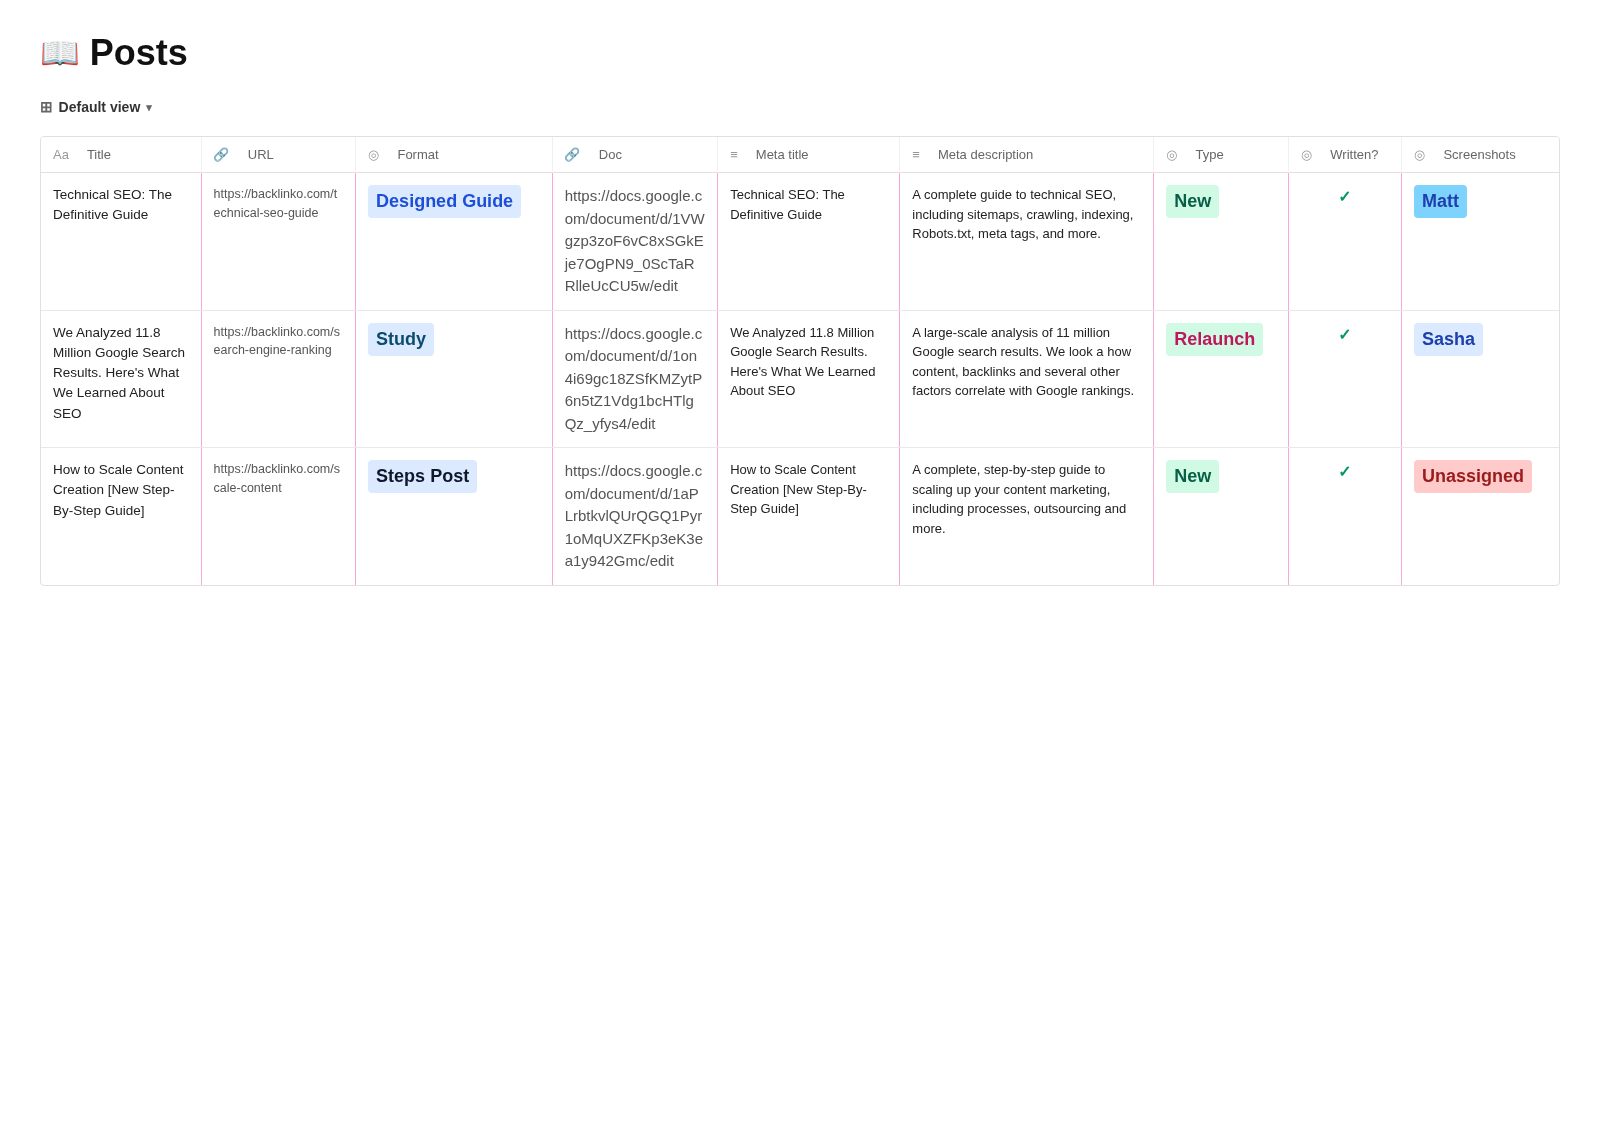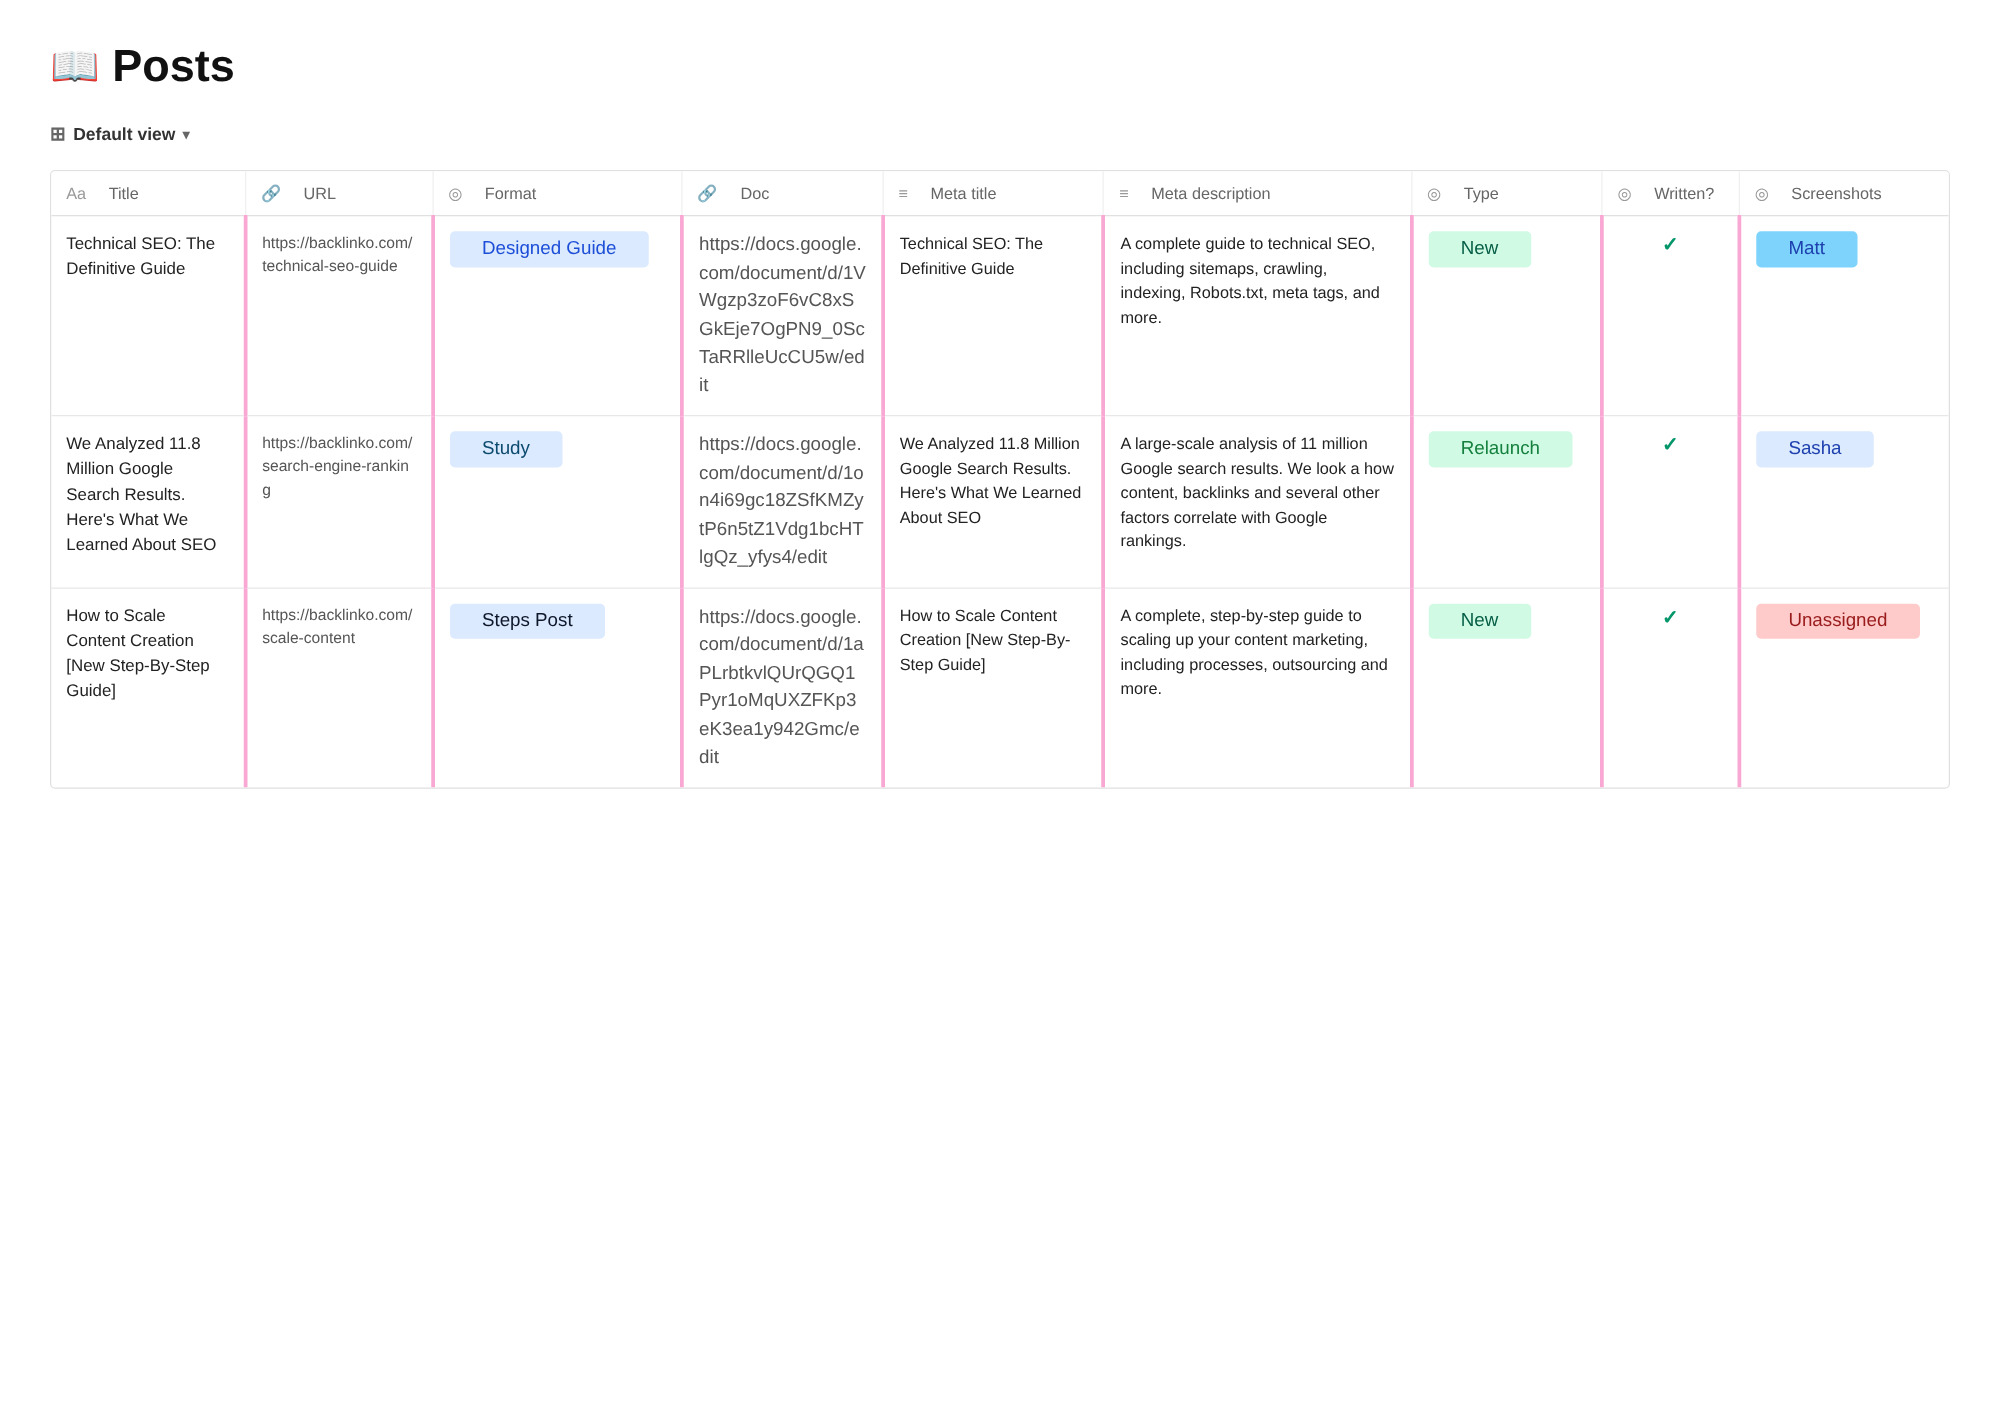--- a/index.html
+++ b/index.html
@@ -81,21 +81,21 @@
       gap: 18px;
     }
     th .col-icon {
       font-size: 13px;
       color: #999;
     }
 
     td {
       padding: 12px 12px;
       vertical-align: top;
-      border-right: 3px solid #f9a8d4;
+      border-right: 1px solid #f9a8d4;
       border-bottom: 1px solid #e8e8e8;
       font-size: 13.5px;
       color: #222;
       line-height: 1.5;
     }
     td:last-child { border-right: none; }
 
     tr:last-child td { border-bottom: none; }
 
     .title-cell {
@@ -112,31 +112,31 @@
       max-width: 140px;
       word-break: break-all;
     }
 
     .format-cell {
       min-width: 120px;
     }
 
     .badge {
       display: inline-block;
-      padding: 3px 26px;
+      padding: 3px 8px;
       border-radius: 4px;
-      font-size: 15px;
-      font-weight: 400;
+      font-size: 18px;
+      font-weight: 700;
     }
 
     .badge-designed { background: #dbeafe; color: #1d4ed8; }
     .badge-study { background: #dbeafe; color: #0c4a6e; }
     .badge-steps { background: #dbeafe; color: #0f172a; }
     .badge-new { background: #d1fae5; color: #065f46; }
-    .badge-relaunch { background: #d1fae5; color: #15803d; }
+    .badge-relaunch { background: #d1fae5; color: #be185d; }
     .badge-matt { background: #7dd3fc; color: #1e40af; }
     .badge-sasha { background: #dbeafe; color: #1e40af; }
     .badge-unassigned { background: #fecaca; color: #991b1b; text-align: right; }
 
     .doc-cell {
       font-size: 15px;
       color: #555;
       min-width: 130px;
       max-width: 150px;
       word-break: break-all;

